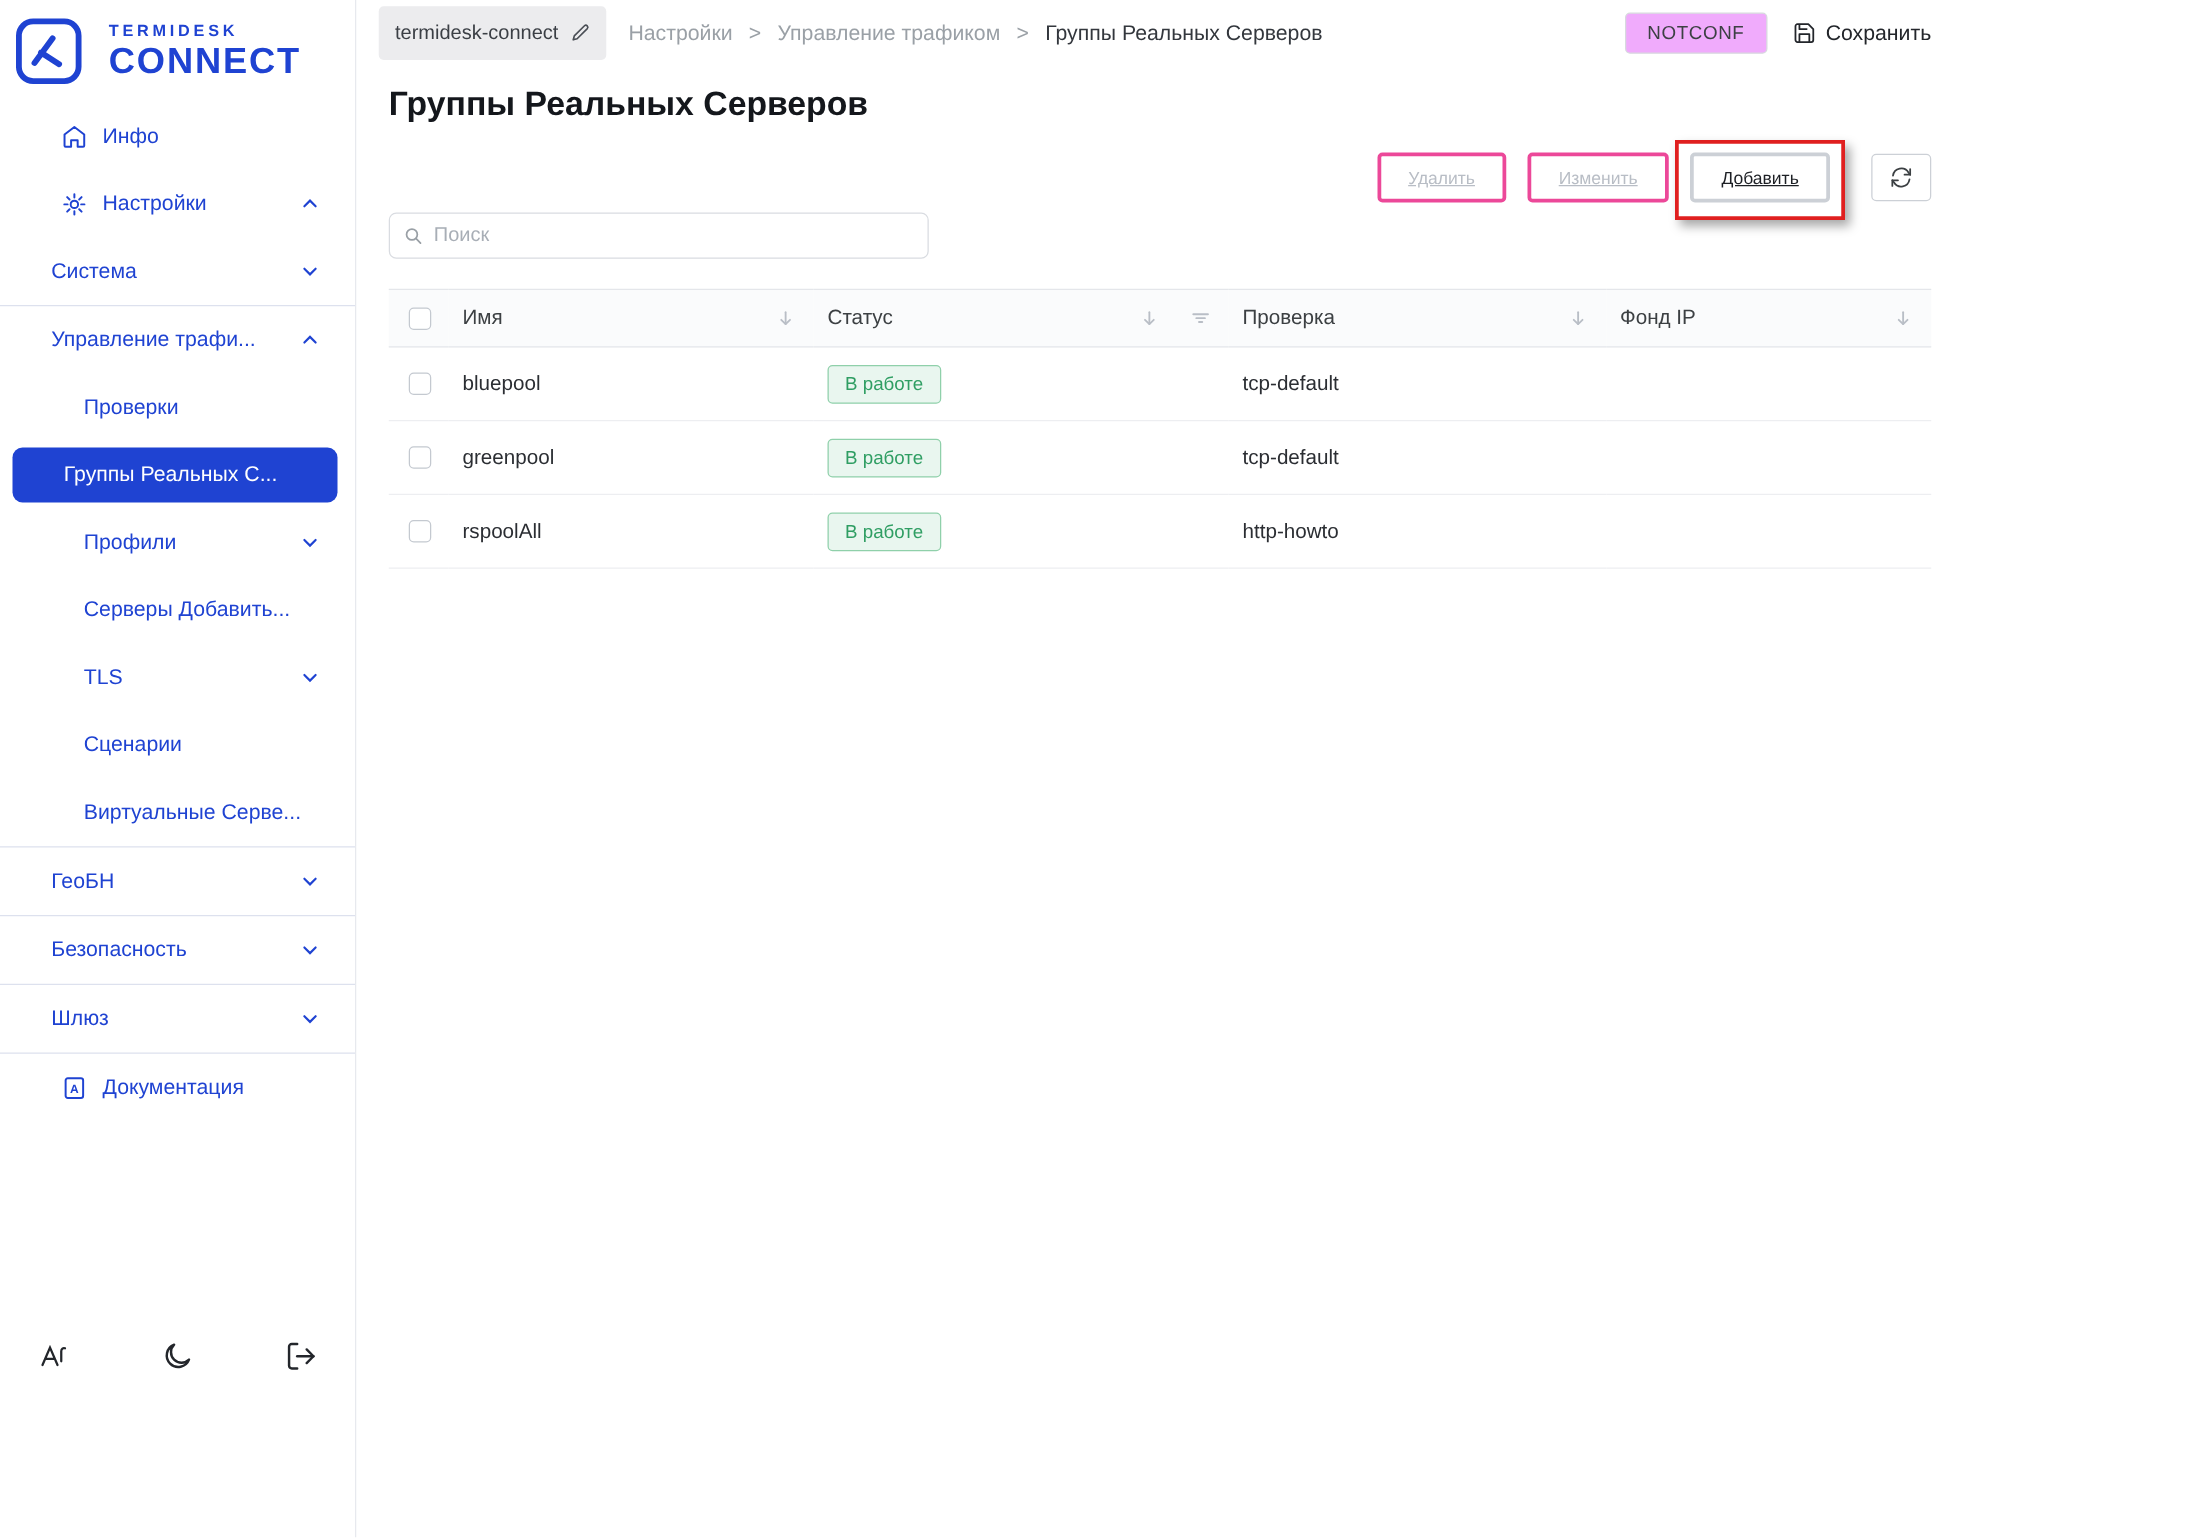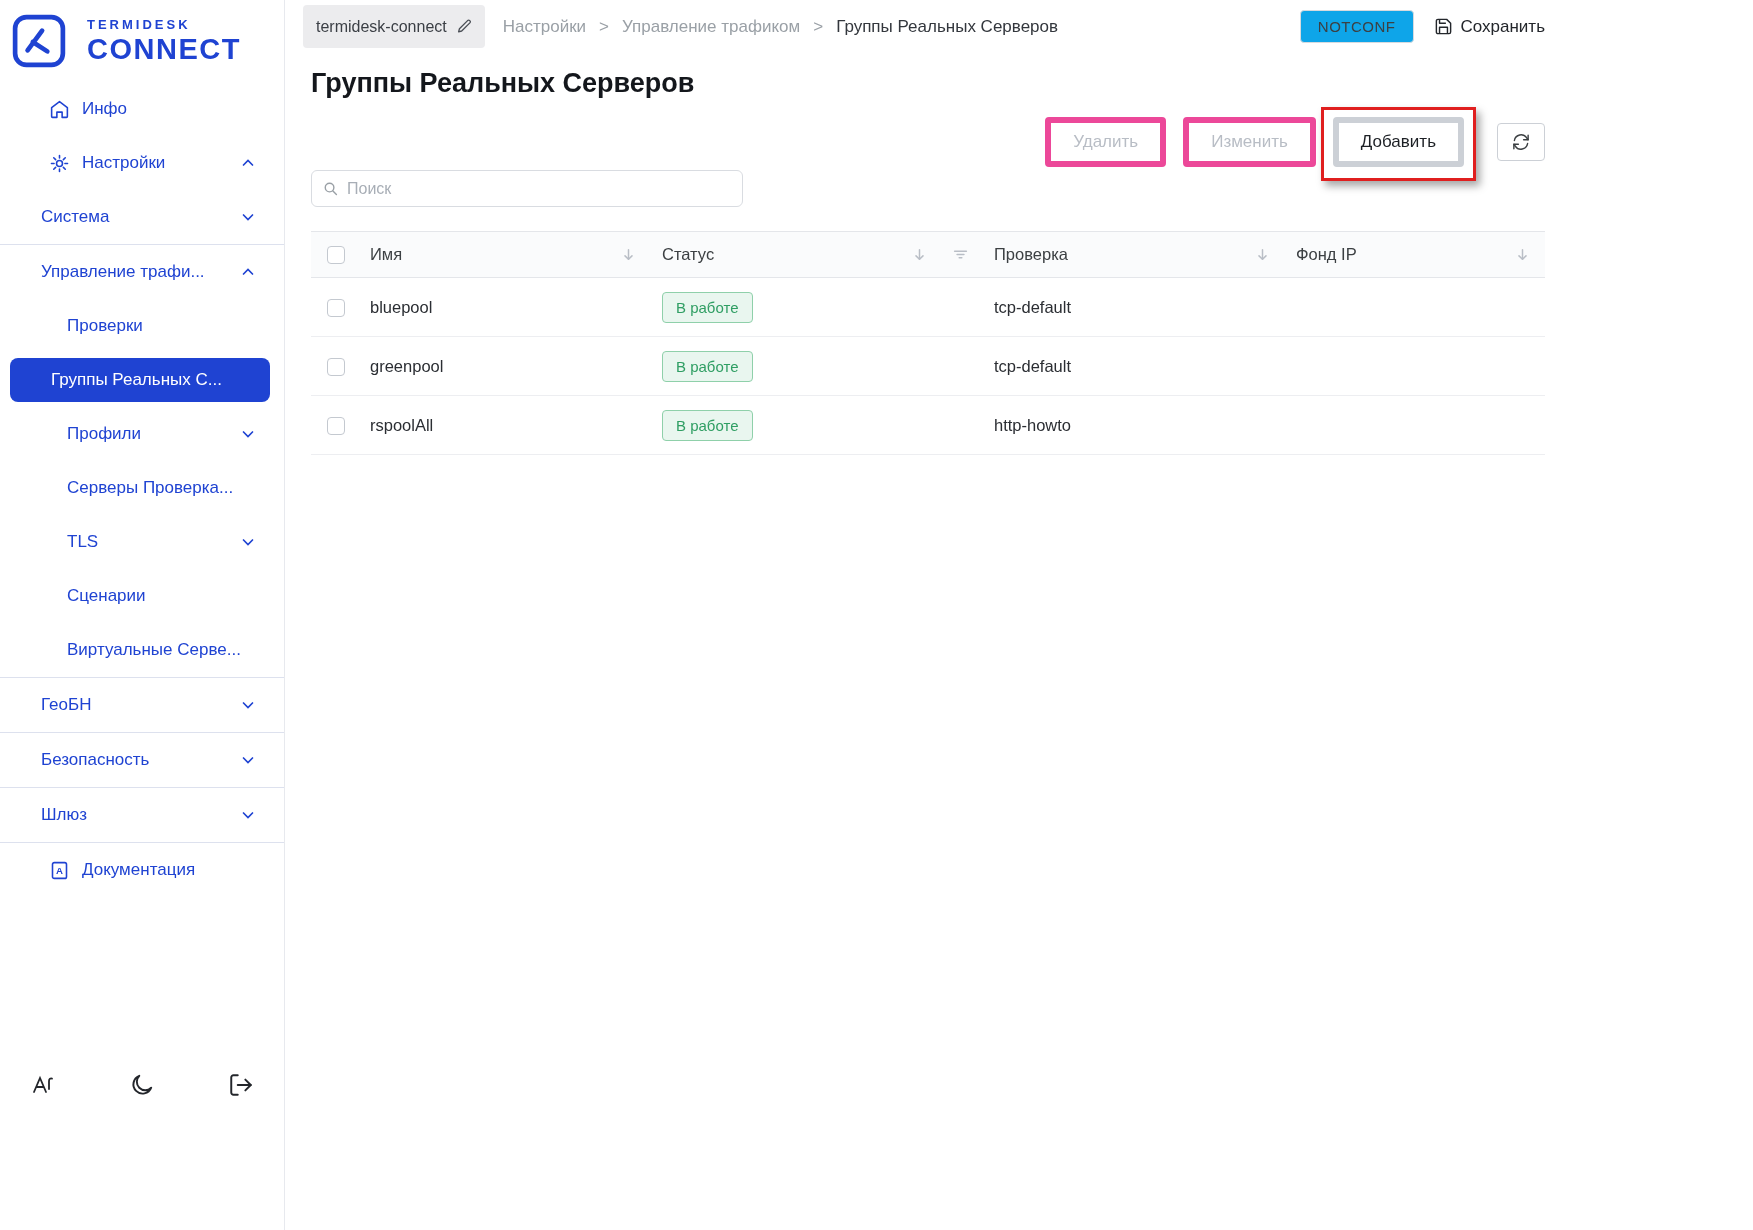--- a/index.html
+++ b/index.html
@@ -55,37 +55,37 @@
     display: flex; align-items: center; gap: 10px; padding: 0 13px;
     font-size: 16px; color: #3b3f45; cursor: pointer;
   }
   .pencil-icon { width: 15px; height: 15px; }
   .breadcrumbs { display: flex; align-items: center; gap: 13px; margin-left: 18px; font-size: 17px; }
   .crumb { color: #9aa0a6; cursor: pointer; }
   .crumb.current { color: #33373d; }
   .crumb-sep { color: #9aa0a6; }
   .topbar-right { margin-left: auto; display: flex; align-items: center; gap: 20px; }
   .notconf-btn {
-    background: #0ea5e9; border: 1px solid #d7dade; border-radius: 4px;
+    background: #f0abfc; border: 1px solid #d7dade; border-radius: 4px;
     padding: 7px 17px; font-size: 15px; color: #3c4043; letter-spacing: 0.5px;
     font-family: "Liberation Sans", sans-serif; cursor: pointer;
   }
   .save-btn {
     display: flex; align-items: center; gap: 8px; background: none; border: none;
     font-size: 17px; color: #23262b; cursor: pointer; font-family: "Liberation Sans", sans-serif;
   }
   .save-icon { width: 19px; height: 19px; }
 
   .content { padding: 0 0 0 26px; }
   .page-title { font-size: 27px; font-weight: 700; color: #14171c; margin-top: 15px; }
 
   .actions-row { display: flex; justify-content: flex-end; align-items: center; gap: 17px; margin-top: 24px; height: 38px; }
   .action-btn {
-    background: #ffffff; border: 6px solid #ec4899; border-radius: 4px;
-    padding: 9px 22px; font-size: 17px; font-family: "Liberation Sans", sans-serif; cursor: pointer;
+    background: #ffffff; border: 3px solid #ec4899; border-radius: 4px;
+    padding: 9px 22px; font-size: 14px; font-family: "Liberation Sans", sans-serif; cursor: pointer; text-decoration: underline;
   }
   .action-btn.disabled { color: #b8bdc5; }
   .action-btn.enabled { color: #1d2025; border-color: #ccd0d6; }
   .add-wrap { position: relative; margin-right: 16px; }
   .annotation-frame {
     position: absolute; top: -10px; left: -12px; right: -12px; bottom: -14px;
     border: 3px solid #e01f1f; box-shadow: 4px 5px 8px rgba(0,0,0,0.35);
     pointer-events: none;
   }
   .refresh-btn {
@@ -192,21 +192,21 @@
 
       <div class="nav-item level3">
         <span>Профили</span>
         <span class="spacer"></span>
         <svg class="chevron" viewBox="0 0 16 16">
             <path d="M3.5 6l4.5 4.5L12.5 6" fill="none" stroke="#1f43d2" stroke-width="1.7" stroke-linecap="round"></path>
           </svg>
       </div>
 
       <div class="nav-item level3">
-        <span>Серверы Проверка...</span>
+        <span>Серверы Добавить...</span>
       </div>
 
       <div class="nav-item level3">
         <span>TLS</span>
         <span class="spacer"></span>
         <svg class="chevron" viewBox="0 0 16 16">
             <path d="M3.5 6l4.5 4.5L12.5 6" fill="none" stroke="#1f43d2" stroke-width="1.7" stroke-linecap="round"></path>
           </svg>
       </div>
 

